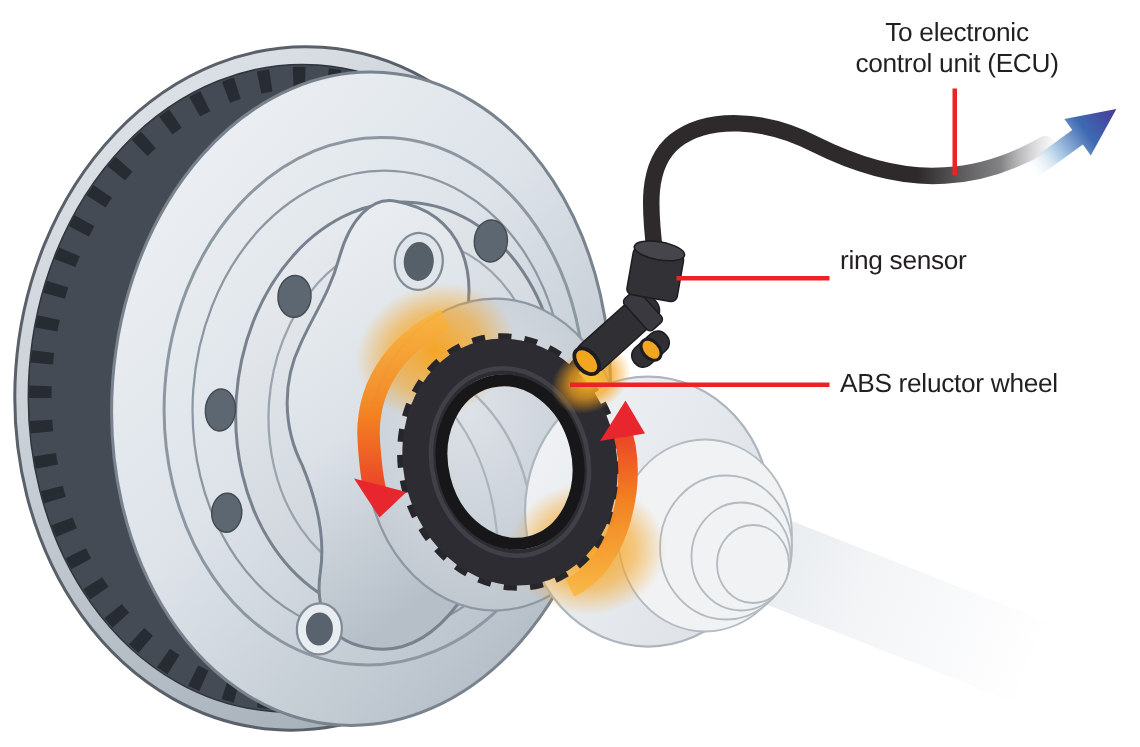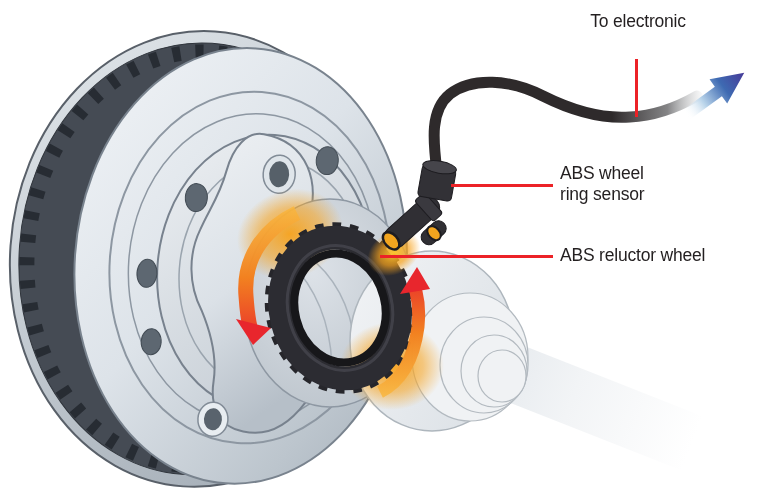--- a/index.html
+++ b/index.html
@@ -174,21 +174,21 @@
     </g>
   </g>
 
   <rect x="635" y="59" width="3" height="58" fill="#ec2227"></rect>
   <rect x="451" y="184" width="102" height="3" fill="#ec2227"></rect>
   <rect x="380" y="255" width="173" height="3" fill="#ec2227"></rect>
 </svg>
 
 <div class="label" id="ecu-label">
   <span>To electronic</span>
+  <span>control unit (ECU)</span>
 </div>
 <div class="label" id="sensor-label">
-  <span>ABS wheel</span>
   <span>ring sensor</span>
 </div>
 <div class="label" id="ring-label">
   <span>ABS reluctor wheel</span>
 </div>
 </div>
 
 </body></html>

